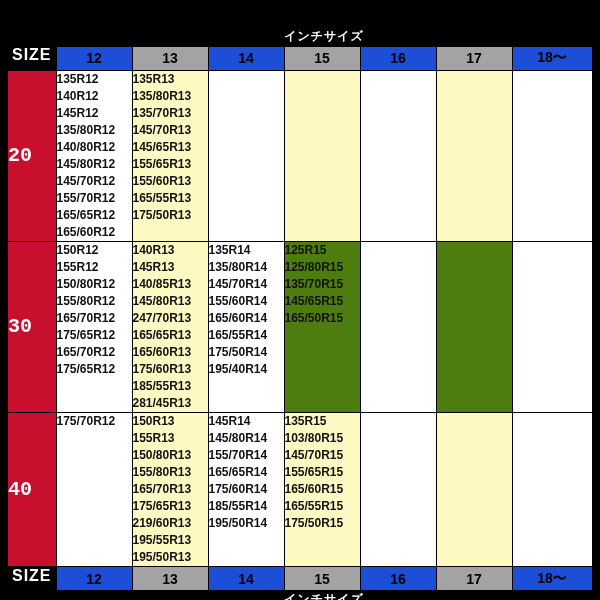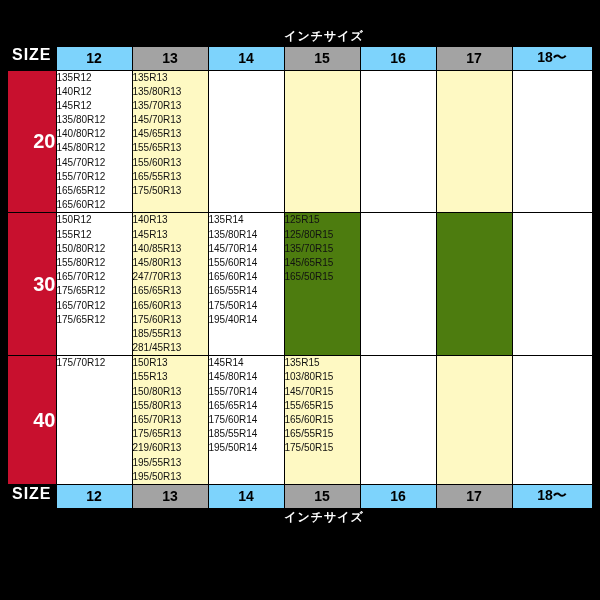--- a/index.html
+++ b/index.html
@@ -51,50 +51,52 @@
     background: #000000;
     color: #ffffff;
     text-align: center;
     font-weight: bold;
     font-size: 16px;
     height: 24px;
     border: none !important;
     letter-spacing: 1px;
   }
   .hdr-inch {
-    background: #7dd3fc;
+    background: #1d4ed8;
     color: #000000;
     text-align: center;
     font-weight: bold;
     font-size: 14px;
     height: 24px;
     vertical-align: middle !important;
   }
   .hdr-inch.alt {
     background: #a3a3a3;
   }
 
   
   .row-label {
     background: #c8102e;
     color: #ffffff;
     font-weight: bold;
     font-size: 20px;
-    text-align: right;
+    text-align: left;
     vertical-align: middle !important;
     border-left: none !important;
+    font-family: Liberation Mono, monospace;
   }
 
   
   .cell {
     background: #ffffff;
-    font-size: 10px;
+    font-size: 12px;
     line-height: 1.42;
     color: #111111;
     padding: 8px 0 8px 8px;
+    font-weight: bold;
   }
   .cell.alt {
     background: #fef9c3;
   }
   .cell.shade {
     background: #4d7c0f;
   }
   .cell div {
     white-space: nowrap;
   }

